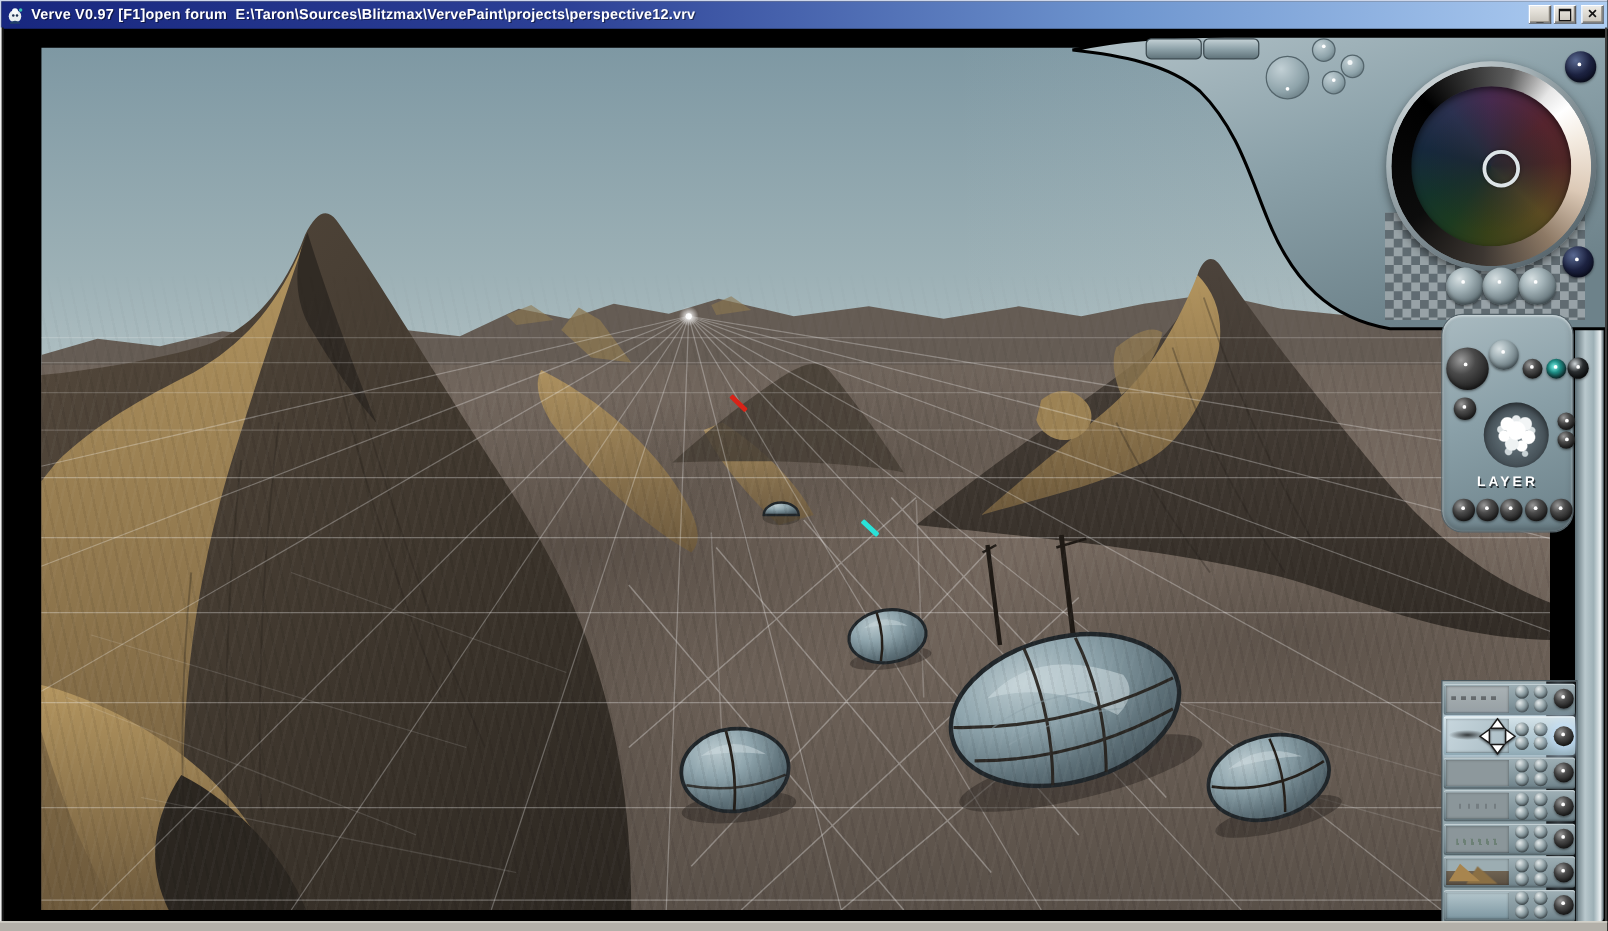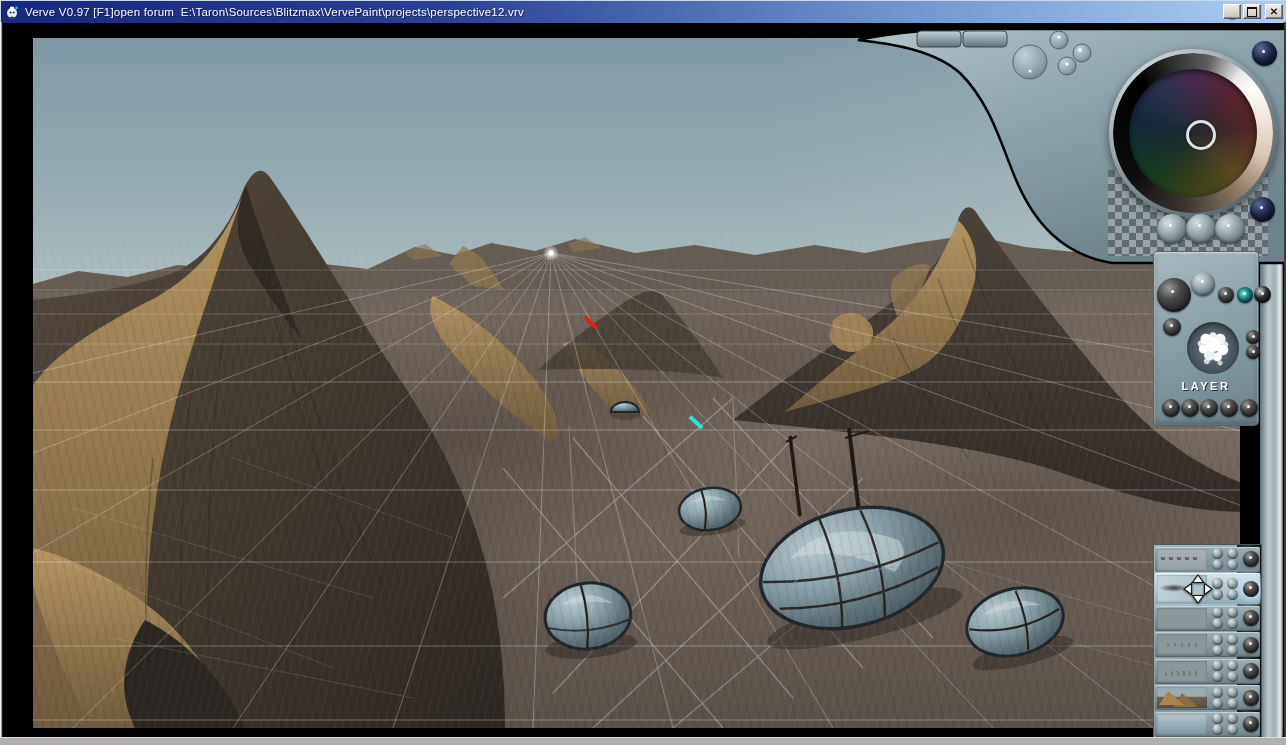--- a/index.html
+++ b/index.html
@@ -3,21 +3,21 @@
 <meta charset="utf-8">
 <style>
   html,body{margin:0;padding:0;}
   body{width:1286px;height:745px;position:relative;background:#000;overflow:hidden;
        font-family:"Liberation Sans",sans-serif;-webkit-font-smoothing:none;}
   
   .titlebar{position:absolute;left:0;top:0;width:1286px;height:22px;z-index:40;
     background:linear-gradient(90deg,var(--titlebar-left,#18277f) 0%,#2c4096 35%,#6f96cf 70%,var(--titlebar-right,#aecdf2) 100%);
     display:flex;align-items:center;border-top:1px solid #cdd6ea;border-left:1px solid #cdd6ea;}
   .app-icon{width:15px;height:15px;margin:0 5px 0 4px;flex:0 0 auto;}
-  .title-text{color:#fff;font-size:11.5px;font-weight:normal;white-space:pre;letter-spacing:.2px;
+  .title-text{color:#fff;font-size:11.5px;font-weight:bold;white-space:pre;letter-spacing:.2px;
     text-shadow:1px 1px 0 rgba(0,0,0,.45);text-align:right;}
   .winbtns{position:absolute;right:4px;top:3px;display:flex;gap:2px;}
   .wbtn{width:18px;height:15px;background:linear-gradient(180deg,#efece5,#c9c5bc);
     border:1px solid;border-color:#fff #5a5a5a #5a5a5a #fff;box-shadow:inset -1px -1px 0 #8a867e;
     font-size:10px;font-weight:bold;color:#111;display:flex;align-items:center;justify-content:center;
     line-height:8px;padding:0;}
   .wbtn.min span{transform:translateY(3px);}
   .wbtn.max i{display:block;width:8px;height:7px;border:1px solid #111;border-top-width:2px;}
   .wbtn.close{margin-left:2px;}
   .frame-left{position:absolute;left:0;top:22px;bottom:0;width:3px;z-index:41;
@@ -63,21 +63,21 @@
   .marker.cyan{transform-origin:2px 81px;transform:rotate(133deg);background:var(--accent-cyan,#2ae2d8);}
   .hue{position:absolute;left:1129px;top:69px;width:128px;height:128px;border-radius:50%;z-index:7;
     background:
      radial-gradient(circle,rgba(31,40,48,.85) 0%,rgba(31,40,48,0) 58%),
      conic-gradient(from 0deg,#472a4e 0%,#55242e 14%,#4e2626 24%,#5a4a22 37%,#374018 51%,#1c3a20 60%,#14332a 68%,#16283c 79%,#2b3150 90%,#472a4e 100%);
     box-shadow:inset 0 2px 6px rgba(0,0,0,.6);}
   .cursor-ring{position:absolute;left:1186px;top:120px;width:24px;height:24px;border-radius:50%;z-index:8;
     border:3px solid #dde4e7;box-shadow:0 0 3px rgba(0,0,0,.4),inset 0 0 3px rgba(0,0,0,.4);}
   
   .brush-panel{position:absolute;left:1154px;top:252px;width:104px;height:173px;z-index:5;
-    border-radius:4px;box-shadow:inset 0 1px 2px #d7e1e4,inset 0 -3px 6px rgba(0,0,0,.25),0 0 0 1px #55636a;}
+    border-radius:16px;box-shadow:inset 0 1px 2px #d7e1e4,inset 0 -3px 6px rgba(0,0,0,.25),0 0 0 1px #55636a;}
   .brush-preview{position:absolute;left:33px;top:70px;width:52px;height:52px;border-radius:50%;
     background:radial-gradient(circle,#71828a 0%,#4c585f 55%,#39434a 100%);box-shadow:inset 0 2px 5px rgba(0,0,0,.5);}
   .splat{position:absolute;inset:4px;border-radius:50%;
     background:
      radial-gradient(circle at 50% 42%,#fff 0 7px,transparent 8px),
      radial-gradient(circle at 34% 30%,#fff 0 5px,transparent 6px),
      radial-gradient(circle at 66% 30%,#f2f5f6 0 5px,transparent 6px),
      radial-gradient(circle at 28% 52%,#fff 0 4px,transparent 5px),
      radial-gradient(circle at 72% 54%,#fff 0 5px,transparent 6px),
      radial-gradient(circle at 42% 66%,#eef2f3 0 5px,transparent 6px),

